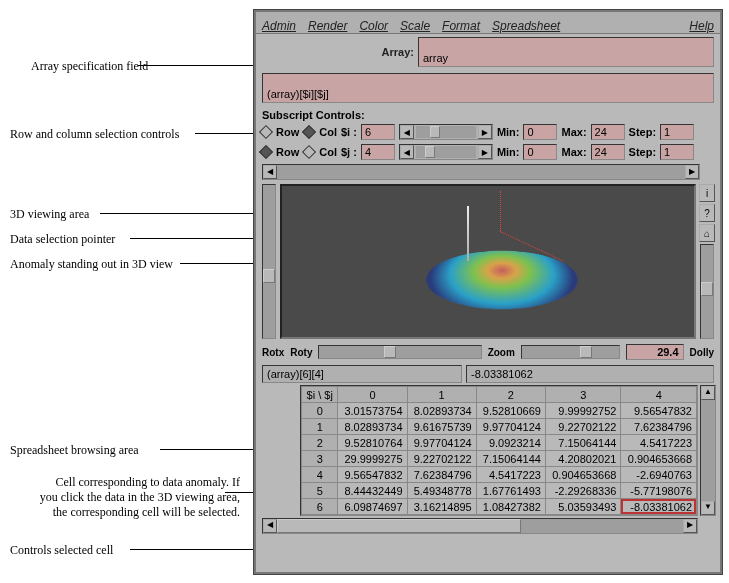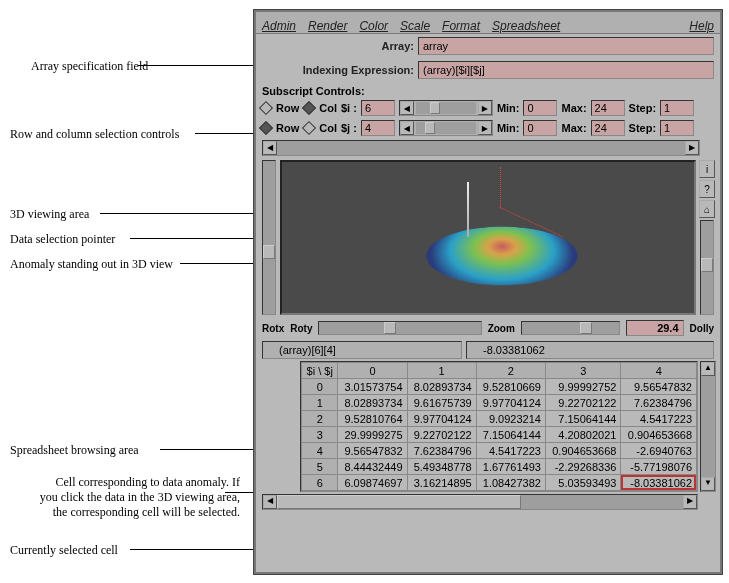--- a/index.html
+++ b/index.html
@@ -17,21 +17,21 @@
   .titlebar .wbtn { width: 14px; height: 14px; border: 1px solid #555; background: #bbb; margin-left: 2px; }
 
   .menubar { height: 22px; background: #b0b0b0; border-bottom: 1px solid #777; display: flex; align-items: flex-end; padding: 0 6px; gap: 12px; font-style: italic; font-size: 12px; text-decoration: underline; color: #222; }
   .menubar .flex { flex: 1; }
 
   
   .form-row { display: flex; align-items: center; padding: 3px 6px; gap: 4px; }
   .form-label { font-size: 11px; font-weight: bold; color: #222; text-align: right; }
   .form-label.array { width: 152px; }
   .form-label.idx { width: 152px; }
-  .text-field { background: #c9a4a4; border: 1px inset #888; height: 18px; font-size: 11px; padding: 2px 4px; overflow:hidden; }
+  .text-field { background: #c9a4a4; border: 1px inset #888; height: 18px; font-size: 11px; padding: 14px 4px; overflow:hidden; }
   .text-field.array { flex: 1; }
   .text-field.idx { flex: 1; }
 
   .section-label { font-weight: bold; font-size: 11px; padding: 3px 0 1px 6px; }
 
   
   .sub-row { display: flex; align-items: center; gap: 4px; padding: 2px 4px; }
   .diamond { display:inline-block; width: 10px; height: 10px; border: 1px solid #333; transform: rotate(45deg); margin: 0 1px; background: #b9b9b9; }
   .diamond.sel { background:#555; }
   .sub-row .lbl { font-size: 11px; font-weight: bold; }
@@ -59,21 +59,21 @@
   .surface .axis2 { position:absolute; left:78px; top:15px; width:70px; height:1px; border-top:1px dotted #d44; transform:rotate(25deg); transform-origin:left; }
 
   .zoombar { display:flex; align-items:center; gap:6px; padding:3px 6px; font-weight:bold; }
   .zoombar .lbl { font-size:10px; }
   .zoombar .ztrack { flex:1; height:14px; border:1px inset #888; background:#9e9e9e; position:relative; }
   .zoombar .zthumb { position:absolute; top:0; height:12px; width:12px; background:#b9b9b9; border:1px outset #ccc; }
   .zoombar .zval { background:#c9a4a4; border:1px inset #888; width:58px; height:16px; padding:1px 4px; text-align:right; font-size:11px; }
 
   
   .selrow { display:flex; padding:2px 6px; gap:4px; }
-  .selrow .f { background:#b0b0b0; border:1px inset #888; height:18px; padding:2px 16px; font-size:11px; }
+  .selrow .f { background:#b0b0b0; border:1px inset #888; height:18px; padding:2px 4px; font-size:11px; }
   .selrow .f1 { width: 200px; }
   .selrow .f2 { flex:1; }
 
   
   .sheet-wrap { display:flex; padding:0 4px 2px 4px; gap:2px; }
   .sheet { flex:1; border:1px inset #888; background:#b9b9b9; overflow:hidden;margin-left:40px; }
   .sheet table { border-collapse: collapse; width:100%; font-size:11px; }
   .sheet th, .sheet td { border:1px solid #888; padding:1px 4px; height:16px; background:#b9b9b9; text-align:right; font-weight:normal; }
   .sheet th { font-weight:normal; background:#b0b0b0; text-align:center; }
   .sheet th.corner { text-align:center; }
@@ -106,42 +106,41 @@
 <div class="annotation-line" style="left:180px; top:263px; width:216px;"></div>
 
 <div class="annotation" style="left:10px; top:443px;">Spreadsheet browsing area</div>
 <div class="annotation-line" style="left:160px; top:449px; width:100px;"></div>
 
 <div class="annotation" style="left:10px; top:475px; width:230px;text-align:right;">Cell corresponding to data anomaly. If
 you click the data in the 3D viewing area,
 the corresponding cell will be selected.</div>
 <div class="annotation-line" style="left:225px; top:492px; width:90px;"></div>
 
-<div class="annotation" style="left:10px; top:543px;">Currently selected cell</div>
+<div class="annotation" style="left:10px; top:543px;">Controls selected cell</div>
 <div class="annotation-line" style="left:130px; top:549px; width:500px;"></div>
 
 <div class="window">
 
   <div class="menubar">
     <span>Admin</span>
     <span>Render</span>
     <span>Color</span>
     <span>Scale</span>
     <span>Format</span>
     <span>Spreadsheet</span>
     <span class="flex"></span>
     <span>Help</span>
   </div>
 
   <div class="form-row">
     <div class="form-label array">Array:</div>
     <div class="text-field array">array</div>
   </div>
   <div class="form-row">
-    <div class="form-label idx">Indexing Expression:</div>
     <div class="text-field idx">(array)[$i][$j]</div>
   </div>
 
   <div class="section-label">Subscript Controls:</div>
 
   <div class="sub-row">
     <span class="diamond"></span>
     <span class="lbl">Row</span>
     <span class="diamond sel"></span>
     <span class="lbl">Col</span>

